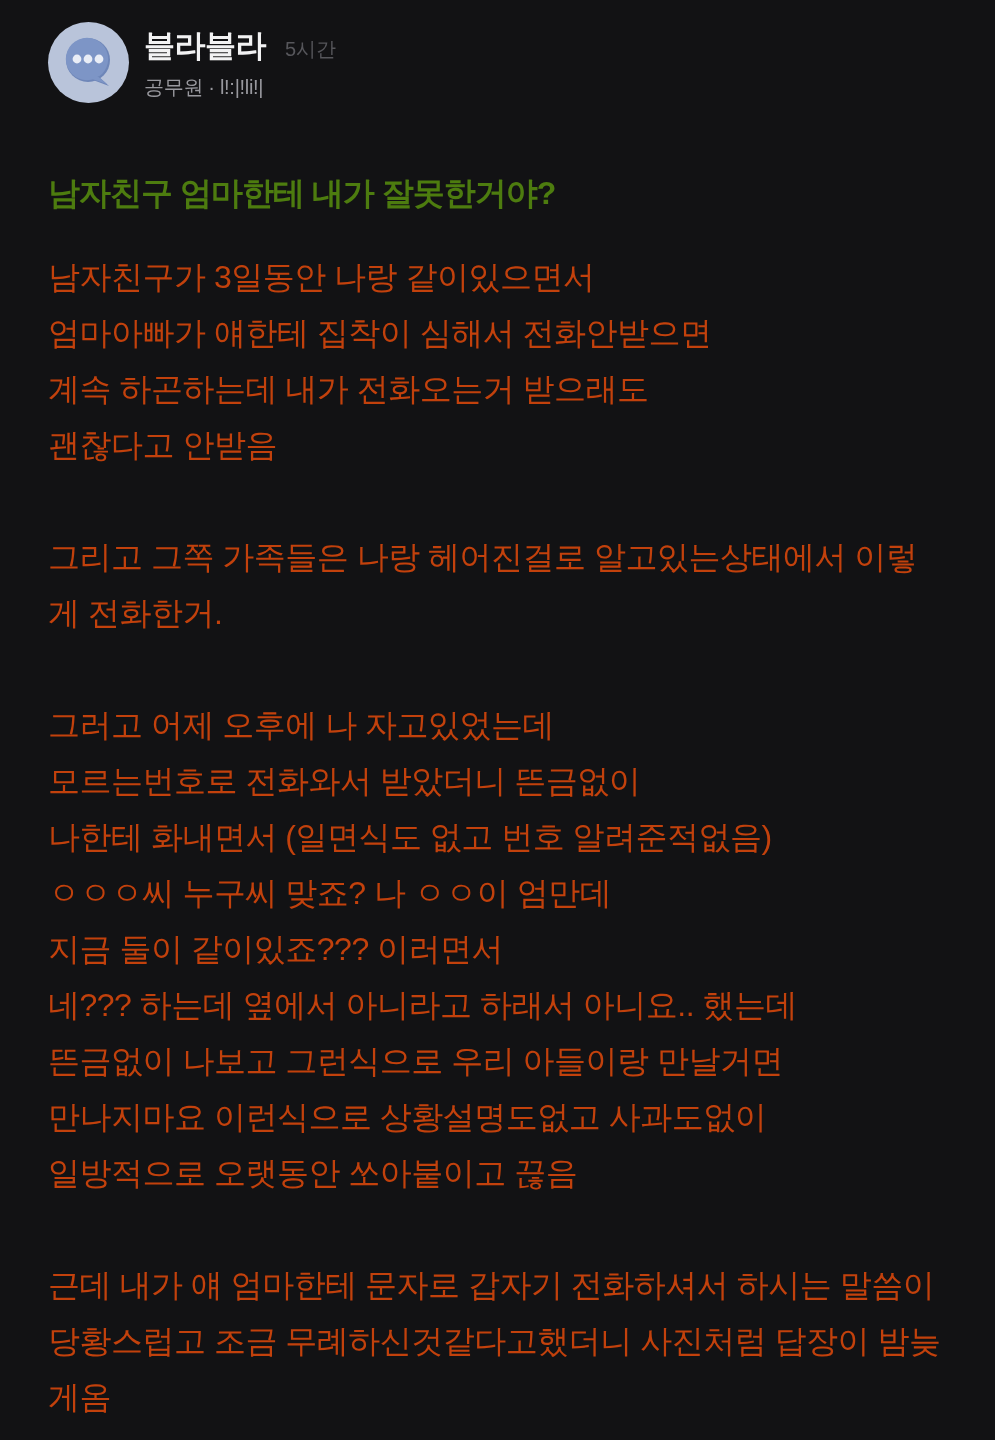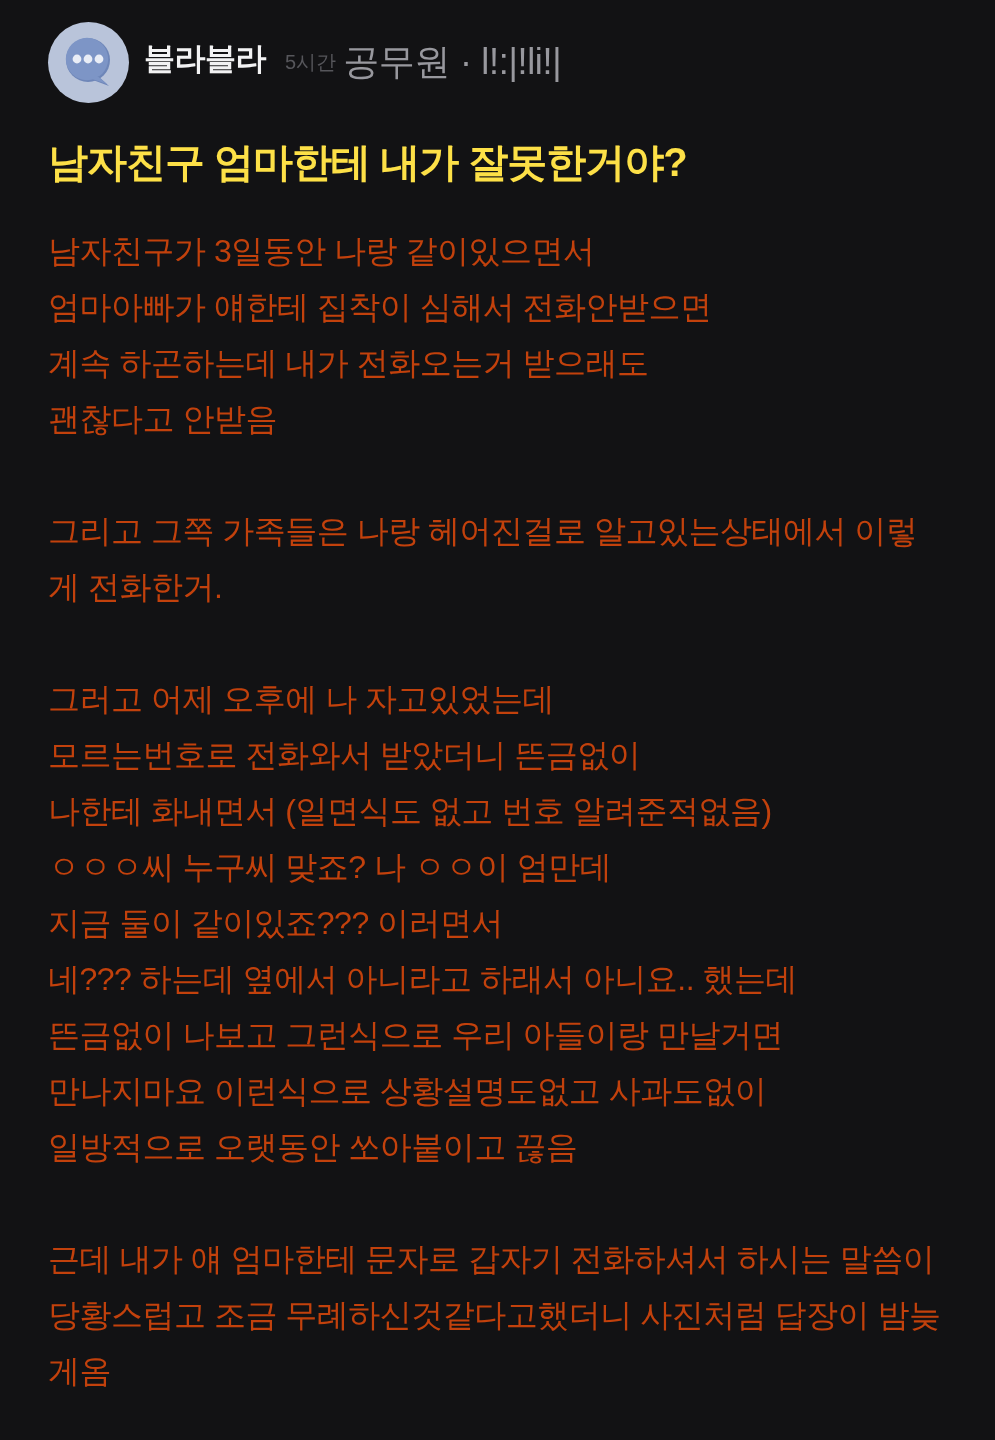--- a/index.html
+++ b/index.html
@@ -26,49 +26,50 @@
     background: #b9c4da;
     flex: 0 0 auto;
     display: flex;
     align-items: center;
     justify-content: center;
     cursor: pointer;
   }
   .avatar svg { display: block; }
   .header-meta {
     display: flex;
+    flex-direction: column;
     gap: 7px;
   }
   .meta-line1 {
     display: flex;
     align-items: baseline;
     gap: 19px;
   }
   .username {
     font-size: 31px;
     font-weight: 700;
     color: #f2f2f3;
     letter-spacing: -0.5px;
     cursor: pointer;
   }
   .timestamp {
     font-size: 20px;
     color: #56565b;
   }
   .subtitle {
-    font-size: 36px;
+    font-size: 20px;
     color: #98989e;
     letter-spacing: -0.3px;
   }
   .title {
-    margin-top: 34px;
-    font-size: 40px;
+    margin-top: 70px;
+    font-size: 32px;
     line-height: 1.25;
     font-weight: 700;
-    color: #fde047;
+    color: #4d7c0f;
     letter-spacing: -1px;
   }
   .body-text {
     margin-top: 36px;
     width: 899px;
   }
   .paragraph {
     font-size: 32px;
     line-height: 56px;
     color: #c2410c;

